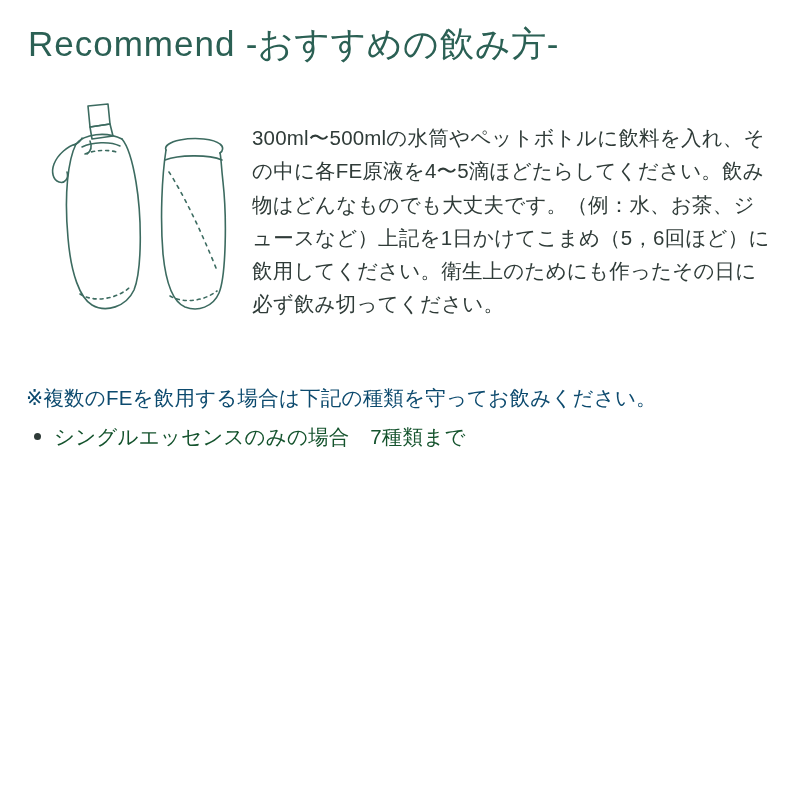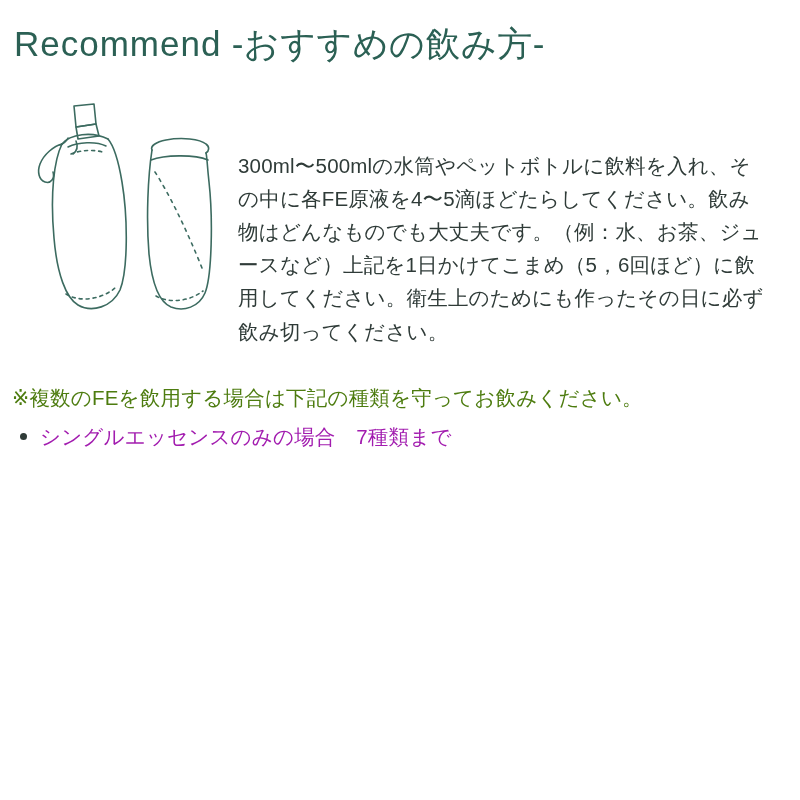--- a/index.html
+++ b/index.html
@@ -12,42 +12,42 @@
     height: 800px;
     font-family: "Liberation Sans", "DejaVu Sans", sans-serif;
     color: #2f3b38;
     position: relative;
     overflow: hidden;
   }
   .page {
     width: 800px;
     height: 777px;
     box-sizing: border-box;
-    padding: 22px 26px 0 12px;
+    padding: 22px 26px 0 26px;
     position: relative;
   }
 
   
   .heading {
     font-size: 35px;
     line-height: 1.25;
     color: #2b6054;
     font-weight: 400;
     letter-spacing: 0.5px;
     margin: 0 0 4px 2px;
     white-space: nowrap;
   }
   .heading .en {
     letter-spacing: 1px;
   }
 
   
   .top-section {
     display: flex;
-    align-items: flex-end;
+    align-items: center;
     margin-top: 26px;
   }
   .illustration {
     width: 222px;
     min-width: 222px;
     height: 250px;
     position: relative;
     margin-left: 4px;
     margin-top: 6px;
   }
@@ -69,32 +69,32 @@
 
   
   .notes {
     margin-top: 34px;
     font-size: 20.5px;
     line-height: 1.6;
     letter-spacing: 0.2px;
   }
   .notes-lead {
     margin: 16px 0 6px 0;
-    color: #4d7c0f;
+    color: #0c4a6e;
   }
   ul.note-list {
     list-style: none;
     margin: 0;
     padding: 0;
   }
   ul.note-list > li {
     position: relative;
     padding-left: 28px;
     margin-bottom: 2px;
-    color: #a21caf;
+    color: #14532d;
   }
   ul.note-list > li .bullet {
     position: absolute;
     left: 8px;
     top: 0.62em;
     width: 7px;
     height: 7px;
     background: #2f3b38;
     border-radius: 50%;
   }

